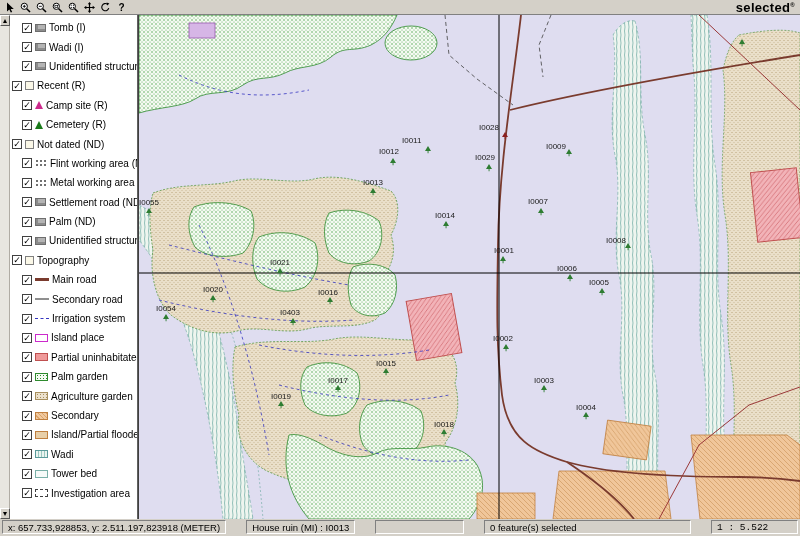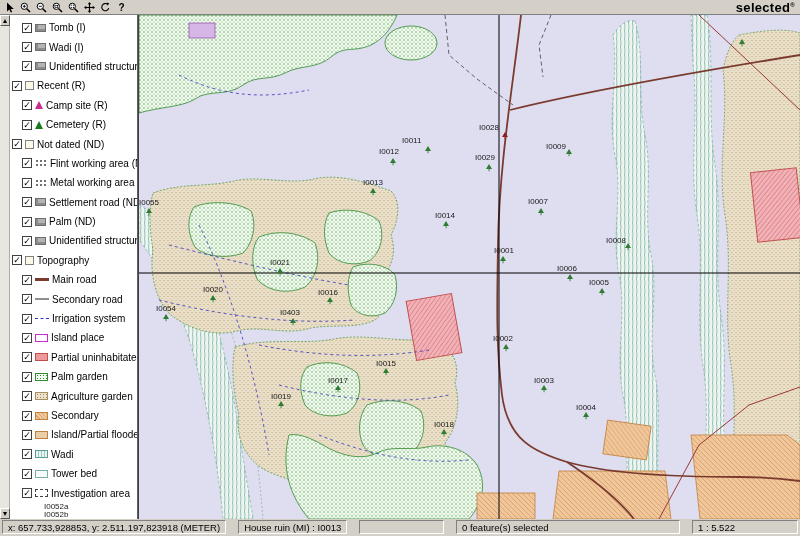--- a/index.html
+++ b/index.html
@@ -52,25 +52,25 @@
   .sw-wadi { width:13px; height:8px; border:1px solid #5a9a9a; background:repeating-linear-gradient(90deg,#eaf4f0 0 2px,#9cc8c0 2px 3px); }
   .sw-wadi-bed { width:13px; height:8px; background:#f6faf8; border:1px solid #7ab0a8; }
   .sw-investigation { width:13px; height:8px; background:transparent; border:1px dashed #404040; }
 
   
   .map { flex:1; position:relative; background:#dfddf0; border-left:1px solid #404040; }
   .map svg.canvas { position:absolute; inset:0; width:100%; height:100%; }
   .mlabel { font-size:8px; fill:#1a1a1a; font-family:"Liberation Sans", sans-serif; }
 
   
-  .statusbar { position:absolute; bottom:0; left:0; right:0; height:17px; background:#d4d0c8; display:flex; gap:12px; padding:1px 2px 2px 2px; align-items:stretch; }
+  .statusbar { position:absolute; bottom:0; left:0; right:0; height:17px; background:#d4d0c8; display:flex; gap:20px; padding:1px 2px 2px 2px; align-items:stretch; }
   .cell { border:1px solid; border-color:#808080 #fff #fff #808080; padding:1px 5px; font-size:9.5px; display:flex; align-items:center; white-space:nowrap; overflow:hidden; color:#000; background:#d4d0c8; }
   .cell.filler { flex:1; }
-  .cell.sel { width:224px; }
-  .cell.scale { width:106px; }
+  .cell.sel { width:207px; }
+  .cell.scale { width:87px;font-family:Liberation Mono, monospace; }
 </style>
 </head>
 <body>
 
 <div class="app">
 
   <div class="topbar">
     <div class="tools" id="toolbar-tools">
         <span class="tool">
           <svg viewBox="0 0 11 11" width="11" height="11">
@@ -256,24 +256,20 @@
             <div class="lrow lvl1">
               <span class="cb">✓</span>
               <span class="sw sw-wadi-bed"></span>
               <span class="lbl">Tower bed</span>
             </div>
             <div class="lrow lvl1">
               <span class="cb">✓</span>
               <span class="sw sw-investigation"></span>
               <span class="lbl">Investigation area</span>
             </div>
-          </div>
-        <div id="legend-footer">
-            <div class="flabel">I0052a</div>
-            <div class="flabel">I0052b</div>
           </div>
       </div>
     </div>
 
     <div class="map">
       <svg class="canvas" viewBox="0 0 661 504" preserveAspectRatio="none">
         <defs>
           <pattern id="palmDots" width="4" height="4" patternUnits="userSpaceOnUse">
             <rect width="4" height="4" fill="#f5faf2"></rect>
             <circle cx="1" cy="1" r="0.7" fill="#3a9a3a"></circle>

